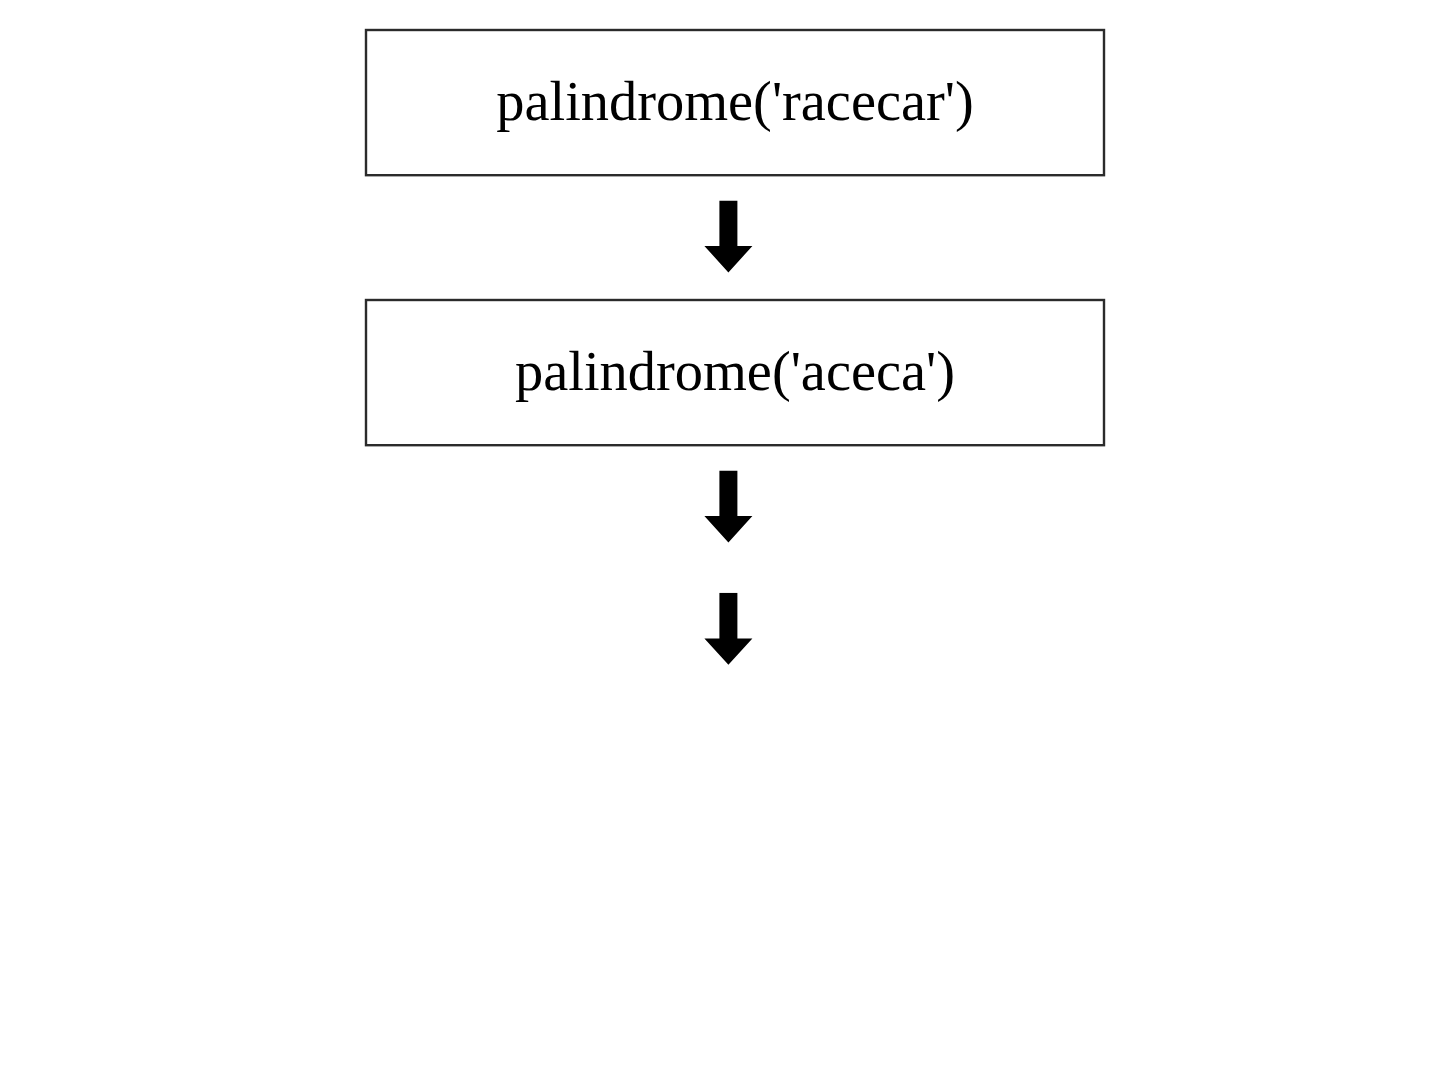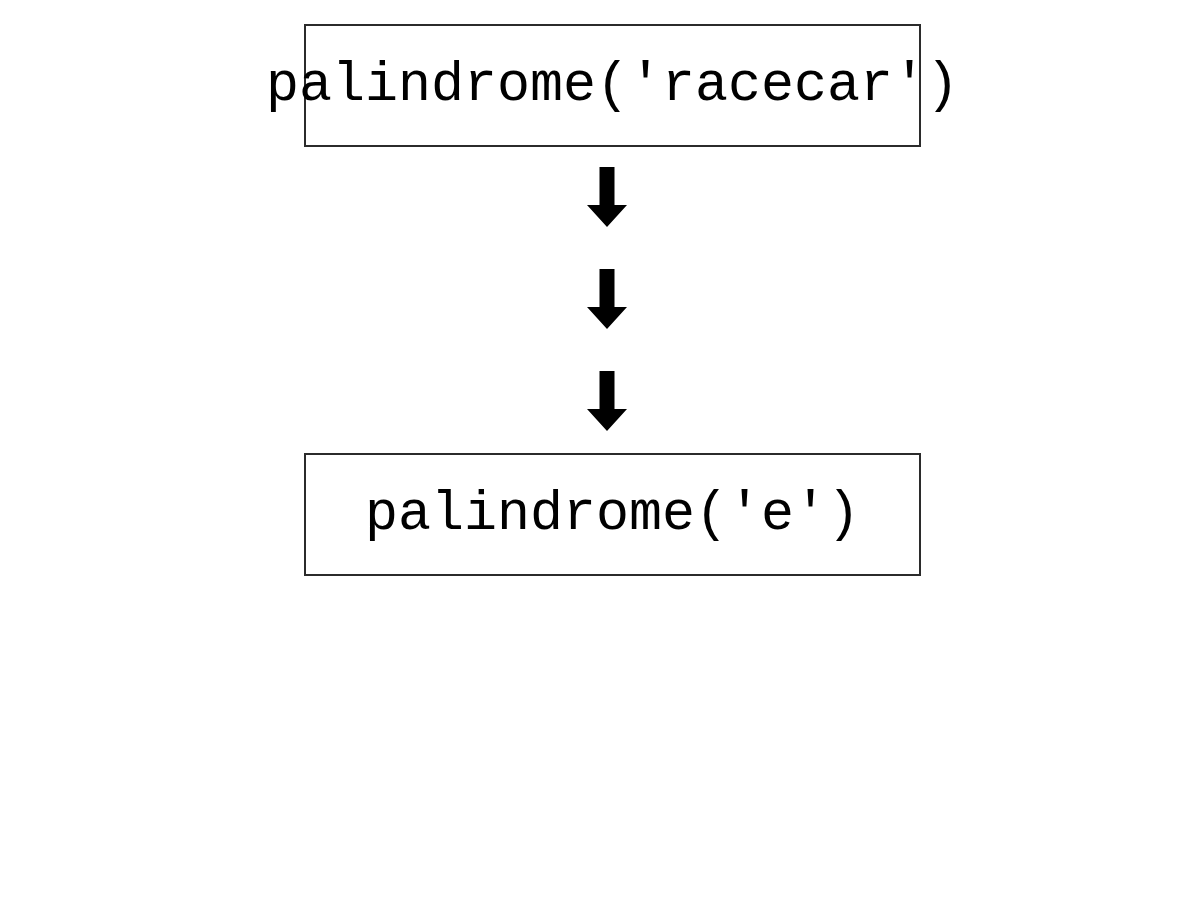--- a/index.html
+++ b/index.html
@@ -31,22 +31,22 @@
     width: 617px;
     height: 123px;
     border: 2px solid #2b2b2b;
     background: #ffffff;
     display: flex;
     align-items: center;
     justify-content: center;
     text-align: center;
   }
   .node-label {
-    font-family: Liberation Mono, monospace;
-    font-size: 55px;
+    font-family: Liberation Serif, serif;
+    font-size: 47px;
     line-height: 1;
     color: #000000;
     letter-spacing: 0px;
     white-space: pre;
     display: block;
   }
   .arrow-gap {
     width: 617px;
     height: 102px;
     position: relative;
@@ -69,32 +69,32 @@
     <div class="node-box">
       <span class="node-label">palindrome('racecar')</span>
     </div>
 
     <div class="arrow-gap">
       <svg class="arrow-svg" viewBox="0 0 62 62" aria-hidden="true">
         <polygon points="23.5,0 38.5,0 38.5,38 51,38 31,60 11,38 23.5,38" fill="#000000"></polygon>
       </svg>
     </div>
 
+    <div class="node-box">
+      <span class="node-label">palindrome('aceca')</span>
+    </div>
 
     <div class="arrow-gap">
       <svg class="arrow-svg" viewBox="0 0 62 62" aria-hidden="true">
         <polygon points="23.5,0 38.5,0 38.5,38 51,38 31,60 11,38 23.5,38" fill="#000000"></polygon>
       </svg>
     </div>
 
 
     <div class="arrow-gap">
       <svg class="arrow-svg" viewBox="0 0 62 62" aria-hidden="true">
         <polygon points="23.5,0 38.5,0 38.5,38 51,38 31,60 11,38 23.5,38" fill="#000000"></polygon>
       </svg>
     </div>
 
-    <div class="node-box">
-      <span class="node-label">palindrome('e')</span>
-    </div>
 
   </div>
 </div>
 
 </body></html>

